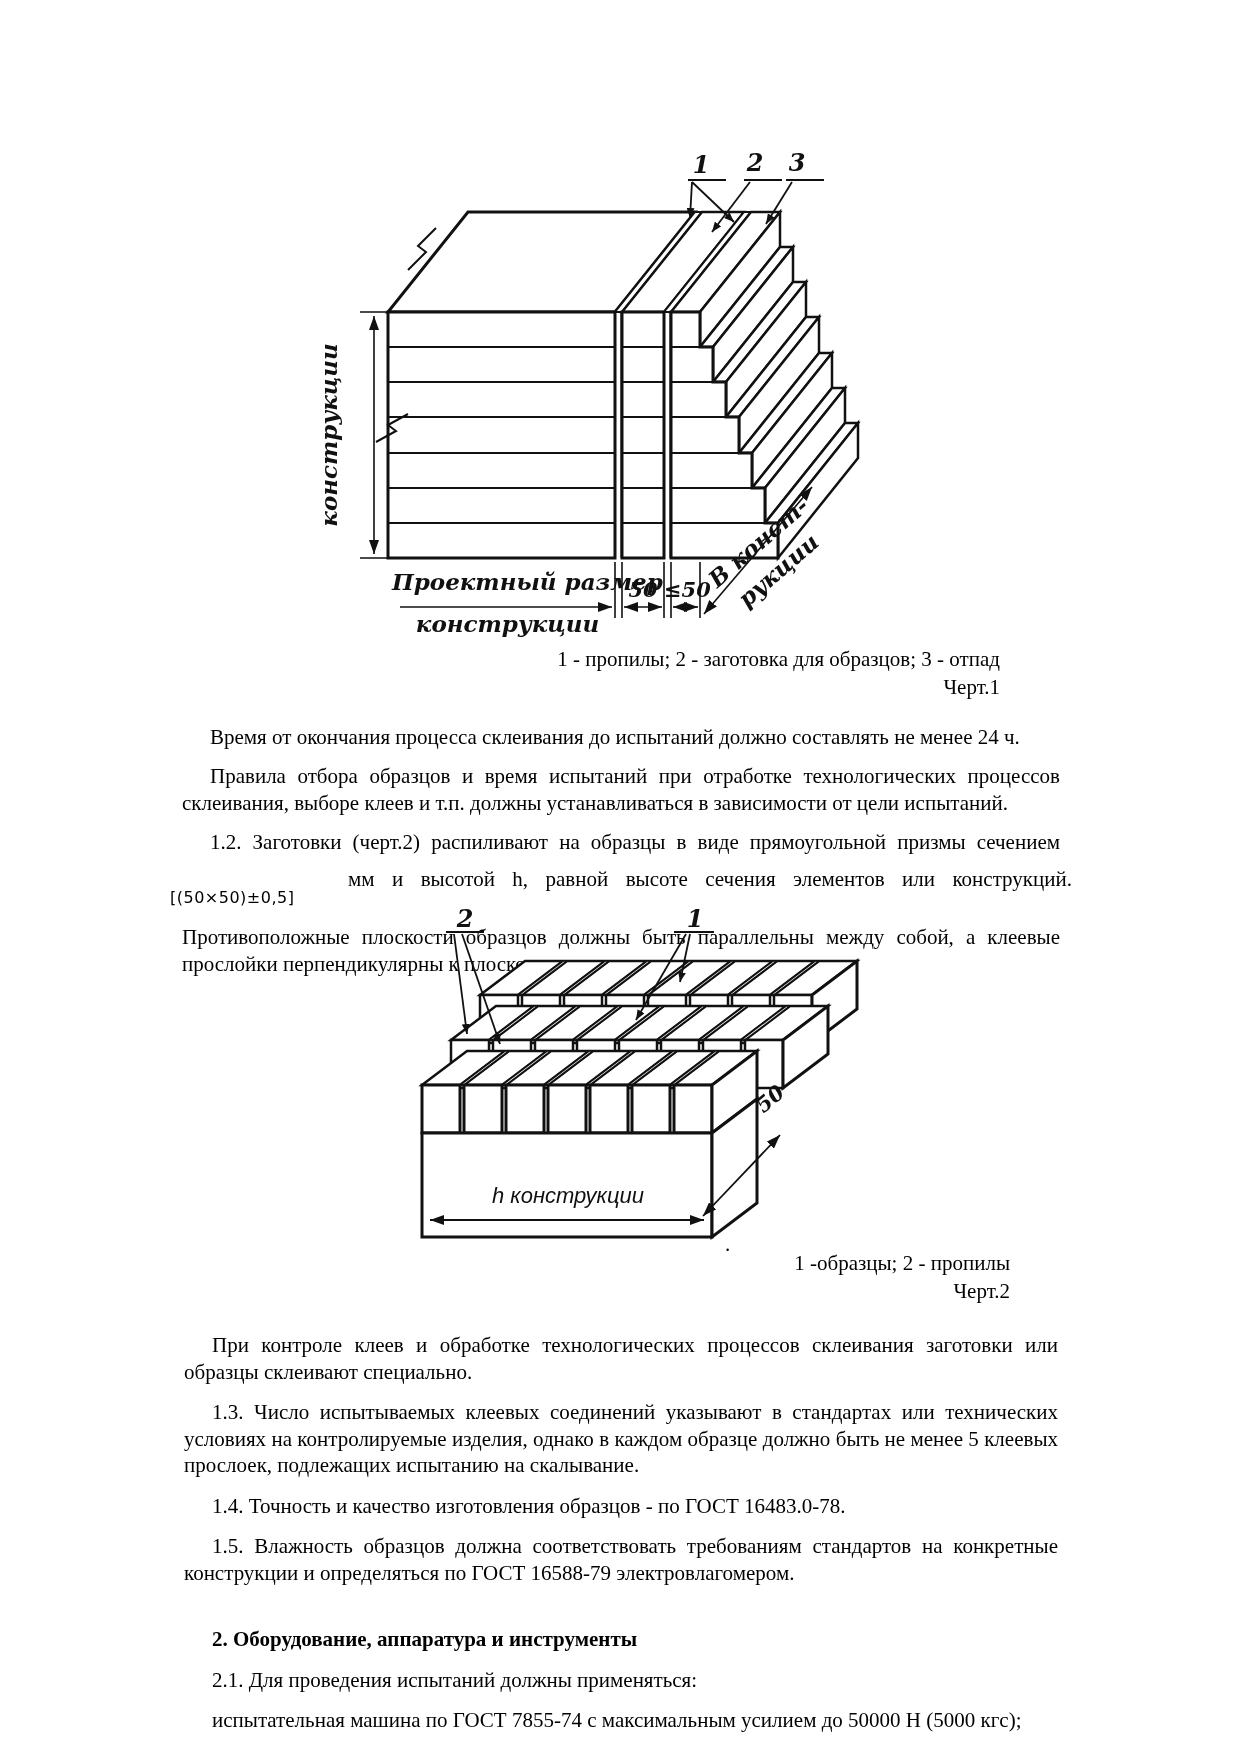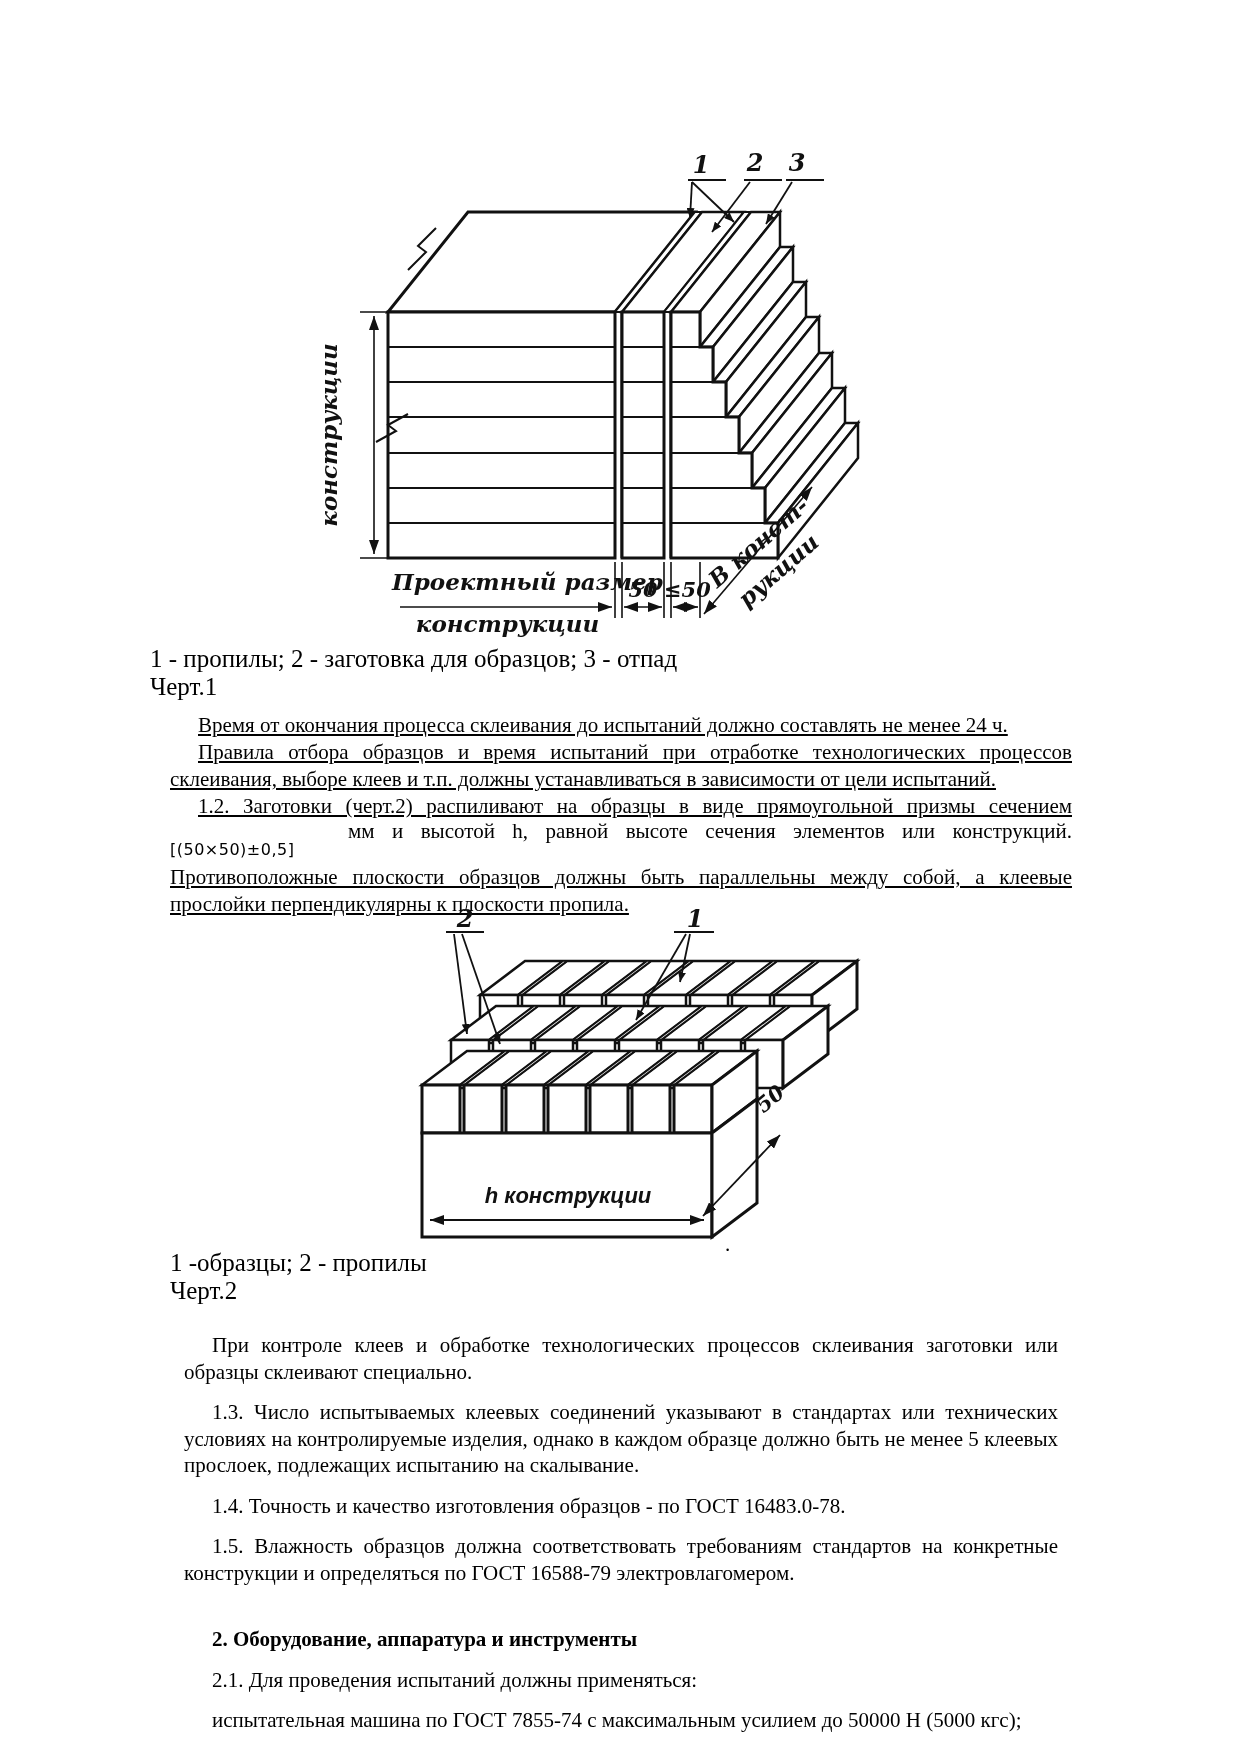--- a/index.html
+++ b/index.html
@@ -4,46 +4,46 @@
 <style>
   html,body{margin:0;padding:0;background:#888;}
   .page{
     position:relative;width:1240px;height:1755px;background:#ffffff;
     font-family:"Liberation Serif",serif;color:#000;overflow:hidden;
     margin:0 auto;
   }
   
   .tblock{position:absolute;left:170px;width:902px;font-size:21px;line-height:27px;}
   .tblock2{position:absolute;left:170px;width:902px;font-size:21px;line-height:26.5px;}
-  .tblock p{margin:0;text-decoration:underline;} .tblock2 p{margin:14px;}
+  .tblock p{margin:12px;} .tblock2 p{margin:14px;}
   .ind{text-indent:28px;}
   .just{text-align:justify;}
   .jlast{text-align:justify;text-align-last:justify;}
   .bold{font-weight:bold;}
   .formula-row{position:relative;height:44px;}
   .formula{
     position:absolute;left:0;top:16px;
     font-family:"DejaVu Sans",sans-serif;font-size:16px;letter-spacing:.5px;white-space:nowrap;
   }
   .ftext{position:absolute;left:178px;right:0;top:-2px;text-align:justify;text-align-last:justify;}
-  .caption-block{position:absolute;text-align:left;font-size:25px;line-height:28px;}
+  .caption-block{position:absolute;text-align:right;font-size:21px;line-height:28px;}
   .caption-block div{white-space:nowrap;}
   
   .fig{position:absolute;}
   .fig svg{position:absolute;left:0;top:0;}
   .dl{
     position:absolute;font-family:"DejaVu Serif",serif;font-style:italic;font-weight:bold;
     color:#111;text-align:center;white-space:nowrap;
   }
   .dl-callout{font-size:24px;}
   .dl-dim{font-size:23px;}
   .dl-num{font-size:21px;}
   .vrot{transform:translate(-50%,-50%) rotate(-90deg);transform-origin:center;}
   .brot{transform:translate(-50%,-50%) rotate(-41deg);transform-origin:center;}
-  .hsans{font-family:"Liberation Sans",sans-serif;font-style:italic;font-weight:bold;font-size:22px;}
+  .hsans{font-family:"Liberation Sans",sans-serif;font-style:italic;font-weight:normal;font-size:22px;}
   .rot40{transform:rotate(-40deg);}
   .stray{position:absolute;font-size:21px;}
   svg path,svg line,svg polyline{vector-effect:none;}
 </style>
 </head>
 <body>
 
 <div class="page">
 
   <div class="fig" style="left:300px;top:140px;width:640px;height:505px;">

